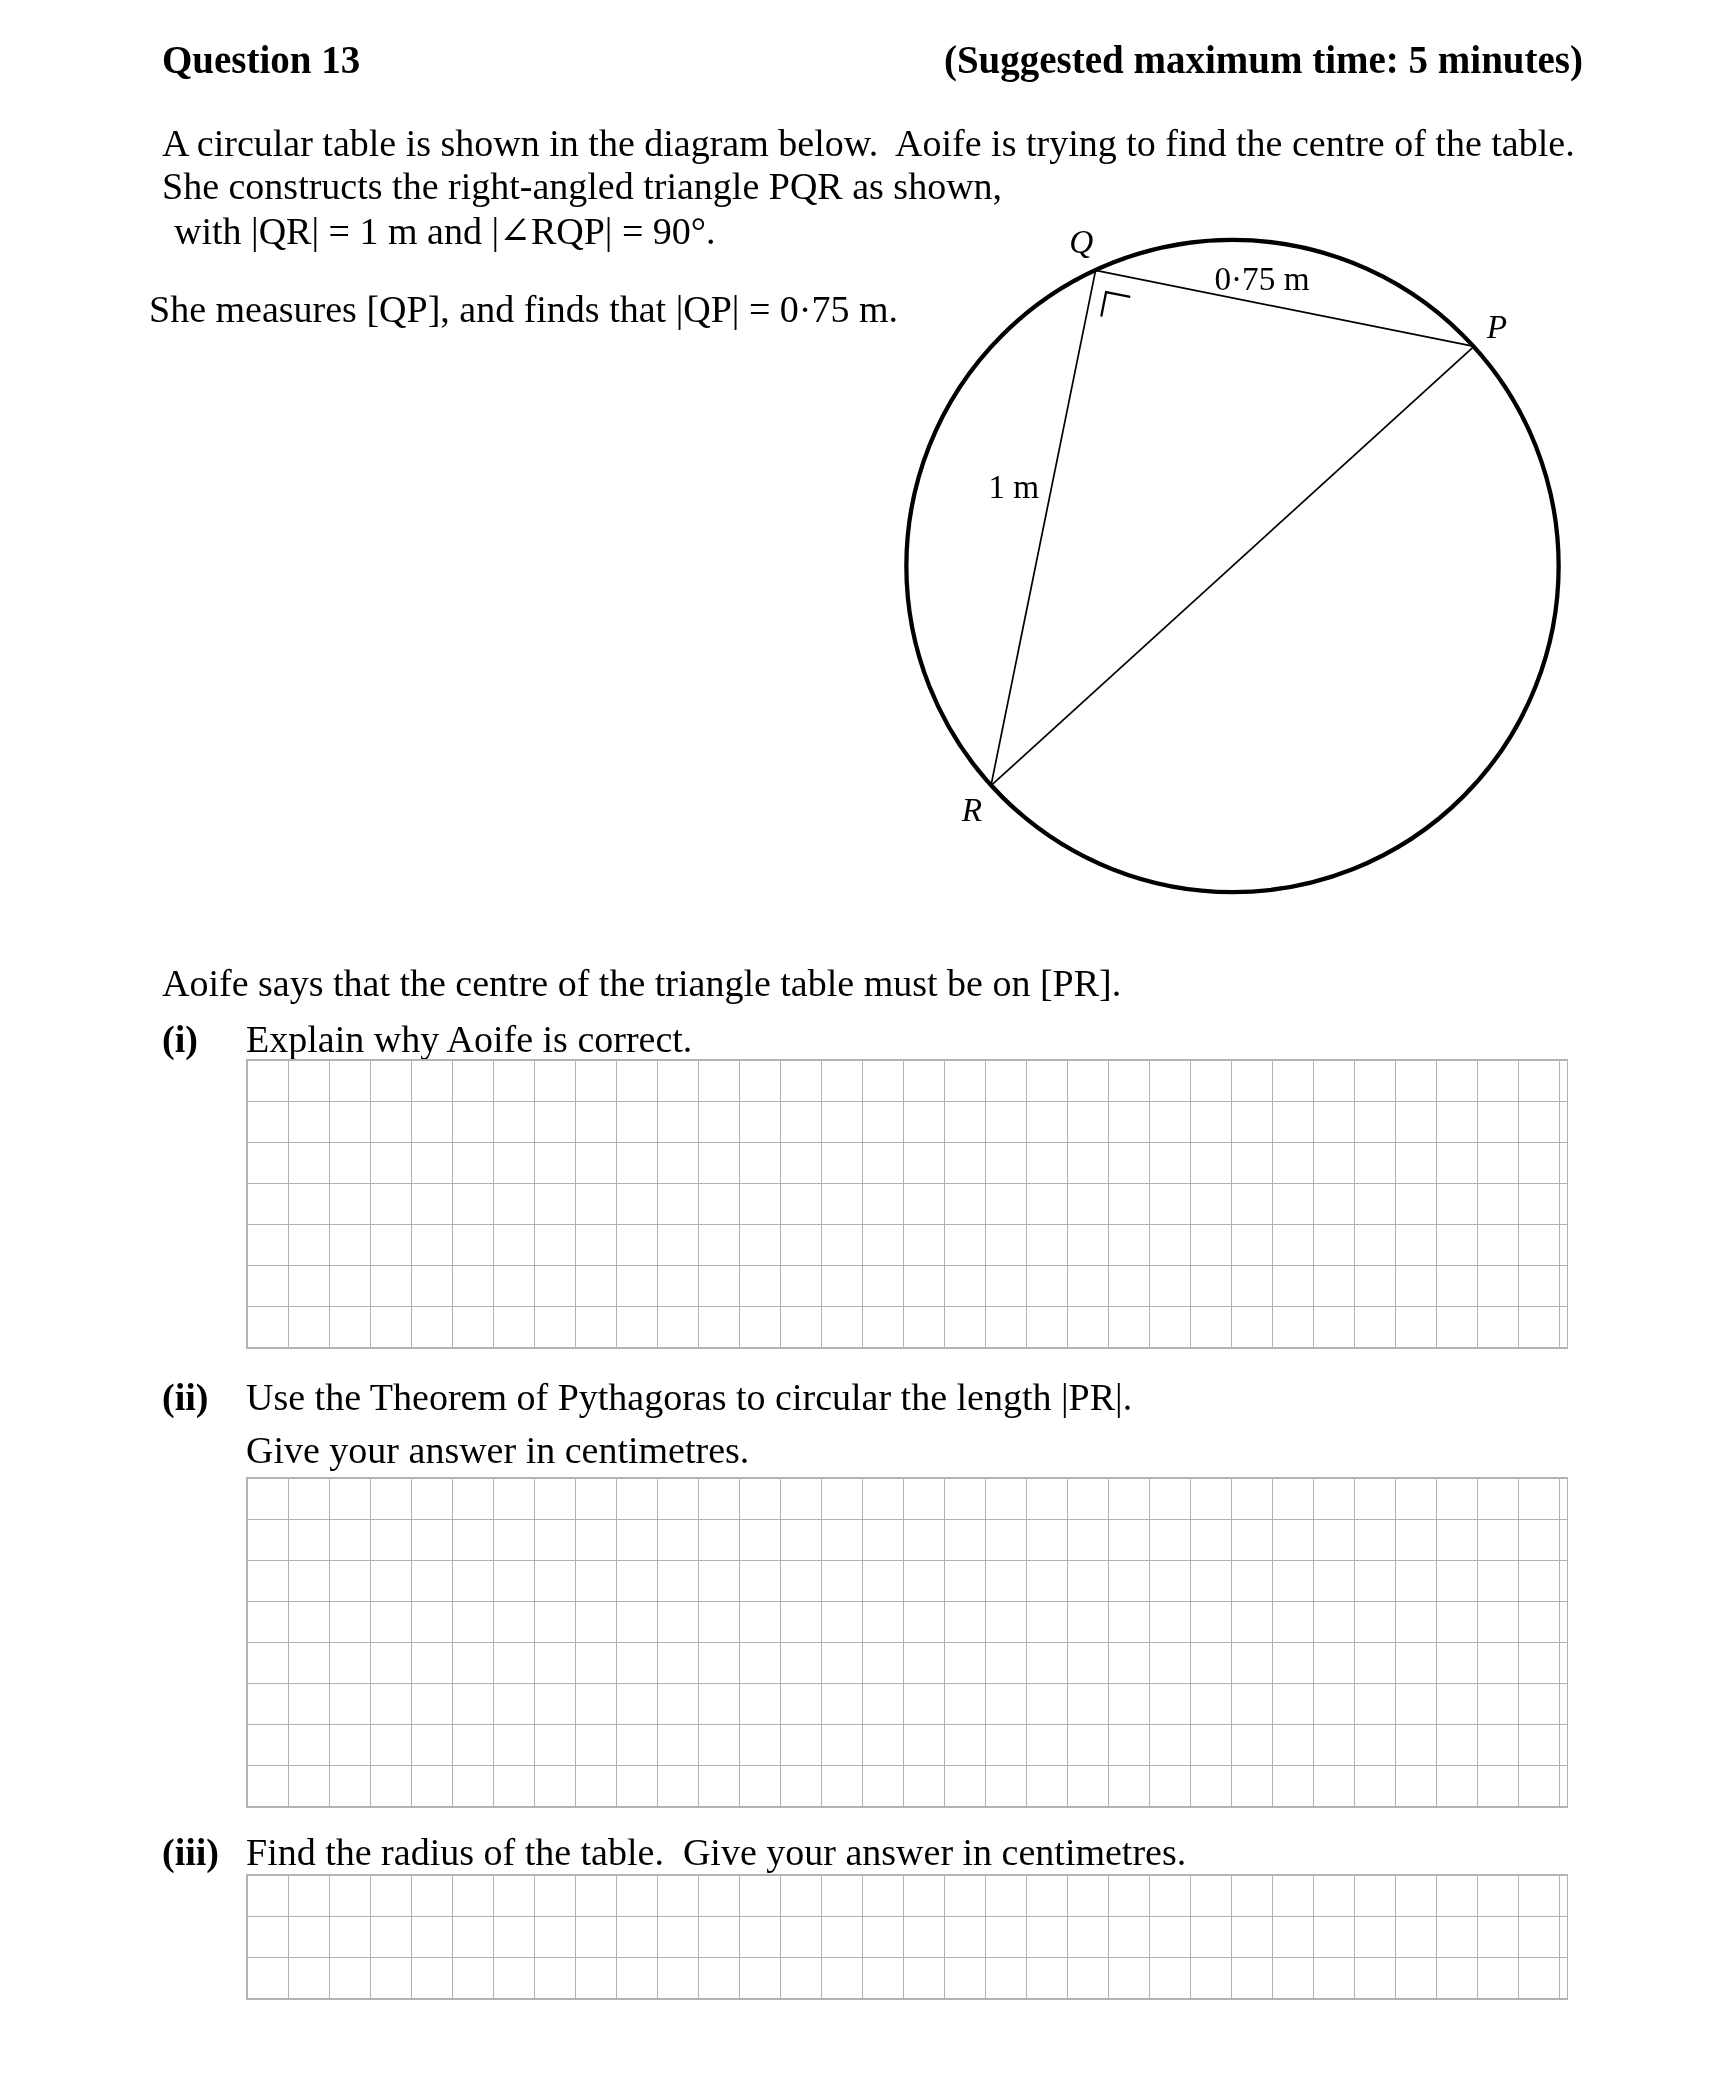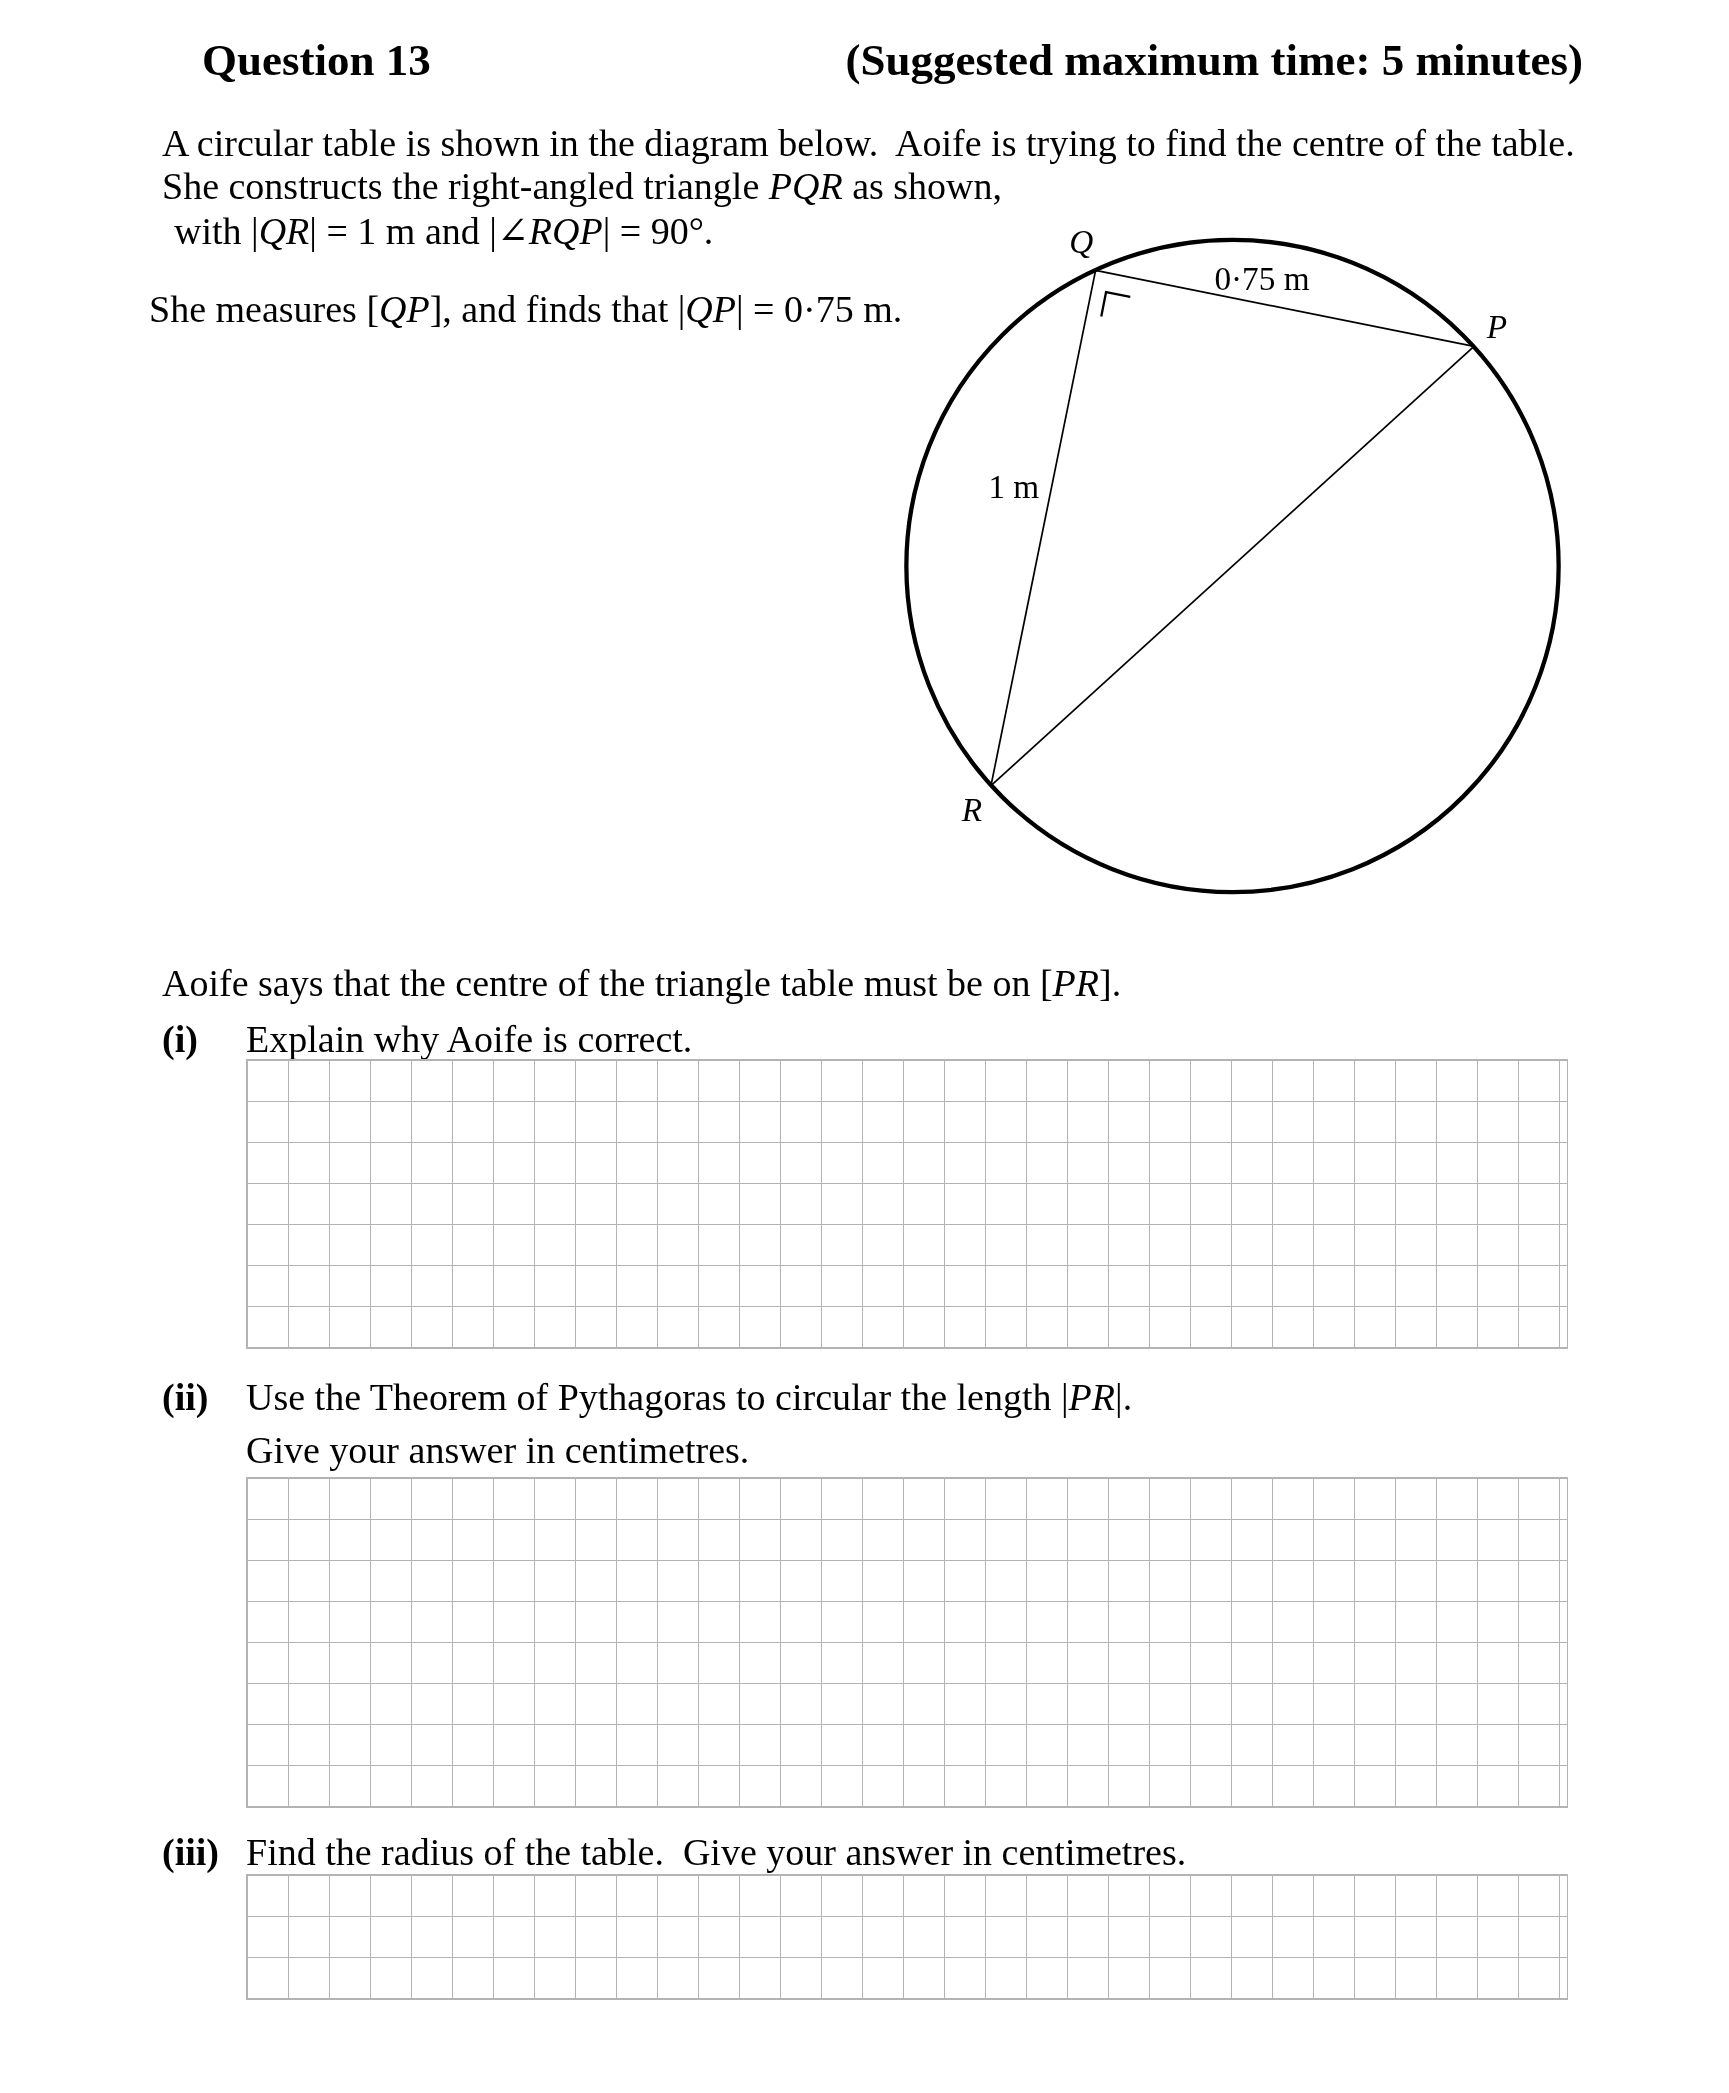--- a/index.html
+++ b/index.html
@@ -9,22 +9,22 @@
     font-family:"Liberation Serif","DejaVu Serif",serif;
     color:#000;
   }
   .t{
     position:absolute;
     font-size:38px;
     line-height:48px;
     white-space:pre;
   }
   .bold{font-weight:bold;}
-  .v{font-style:italic;text-align:right;}           
-  .hdr{font-size:45px;margin-left:40px;}
+  .v{text-align:right;}           
+  .hdr{font-size:39px;}
   
   .grid{
     position:absolute;
     left:246px;width:1320px;
     border:1px solid #b3b3b3;
     background-image:
       repeating-linear-gradient(to right,#b3b3b3 0 1px,transparent 1px 41px),
       repeating-linear-gradient(to bottom,#b3b3b3 0 1px,transparent 1px 41px);
     background-color:#ffffff;
   }

